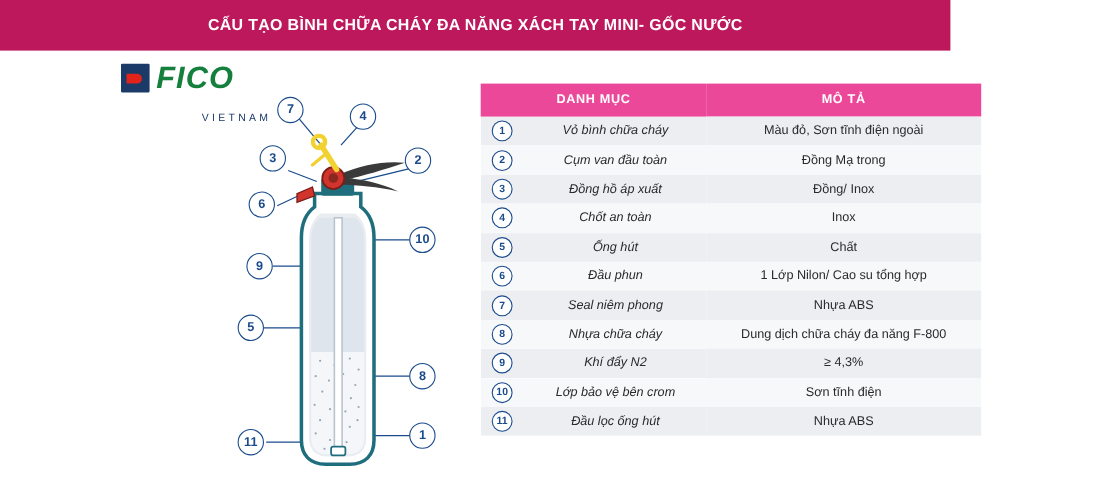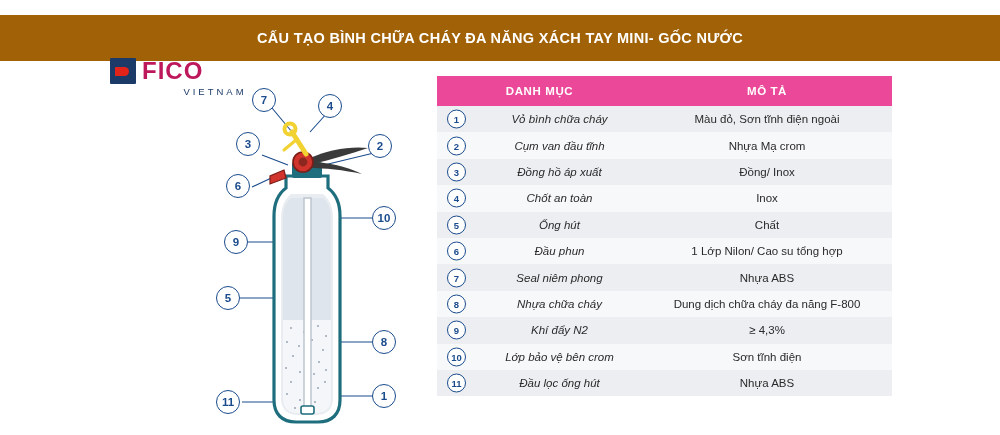--- a/index.html
+++ b/index.html
@@ -16,24 +16,24 @@
   .page {
     position: relative;
     width: 1000px;
     height: 435px;
     background: #ffffff;
   }
   
   .header-bar {
     position: absolute;
     left: 0;
-    top: 15px;
-    width: 1000px;
+    top: 0;
+    width: 864px;
     height: 46px;
-    background: #a16207;
+    background: #be185d;
     display: flex;
     align-items: center;
     justify-content: center;
   }
   .header-title {
     color: #ffffff;
     font-size: 14.5px;
     font-weight: bold;
     letter-spacing: 0.3px;
     text-align: center;
@@ -63,32 +63,33 @@
     content: "";
     position: absolute;
     left: 5px;
     top: 9px;
     width: 14px;
     height: 9px;
     background: #e2231a;
     border-radius: 1px 6px 6px 1px;
   }
   .logo-text {
-    font-size: 24px;
-    font-weight: bold;
-    color: #be185d;
+    font-size: 28px;
+    font-weight: bold;
+    color: #15803d;
     letter-spacing: 1px;
     line-height: 26px;
+    font-style: italic;
   }
   .logo-sub {
     font-size: 9.5px;
     color: #1b3a68;
     letter-spacing: 3px;
     text-align: center;
-    margin-top: 2px;
+    margin-top: 18px;
     margin-left: 30px;
   }
   
   .diagram {
     position: absolute;
     left: 160px;
     top: 70px;
     width: 280px;
     height: 360px;
   }
@@ -300,23 +301,23 @@
         <tr class="odd">
           <td class="item-cell">
             <span class="num-badge">1</span>
             <span>Vỏ bình chữa cháy</span>
           </td>
           <td class="desc-cell">Màu đỏ, Sơn tĩnh điện ngoài</td>
         </tr>
         <tr class="even">
           <td class="item-cell">
             <span class="num-badge">2</span>
-            <span>Cụm van đầu tĩnh</span>
-          </td>
-          <td class="desc-cell">Nhựa Mạ crom</td>
+            <span>Cụm van đầu toàn</span>
+          </td>
+          <td class="desc-cell">Đồng Mạ trong</td>
         </tr>
         <tr class="odd">
           <td class="item-cell">
             <span class="num-badge">3</span>
             <span>Đồng hồ áp xuất</span>
           </td>
           <td class="desc-cell">Đồng/ Inox</td>
         </tr>
         <tr class="even">
           <td class="item-cell">

